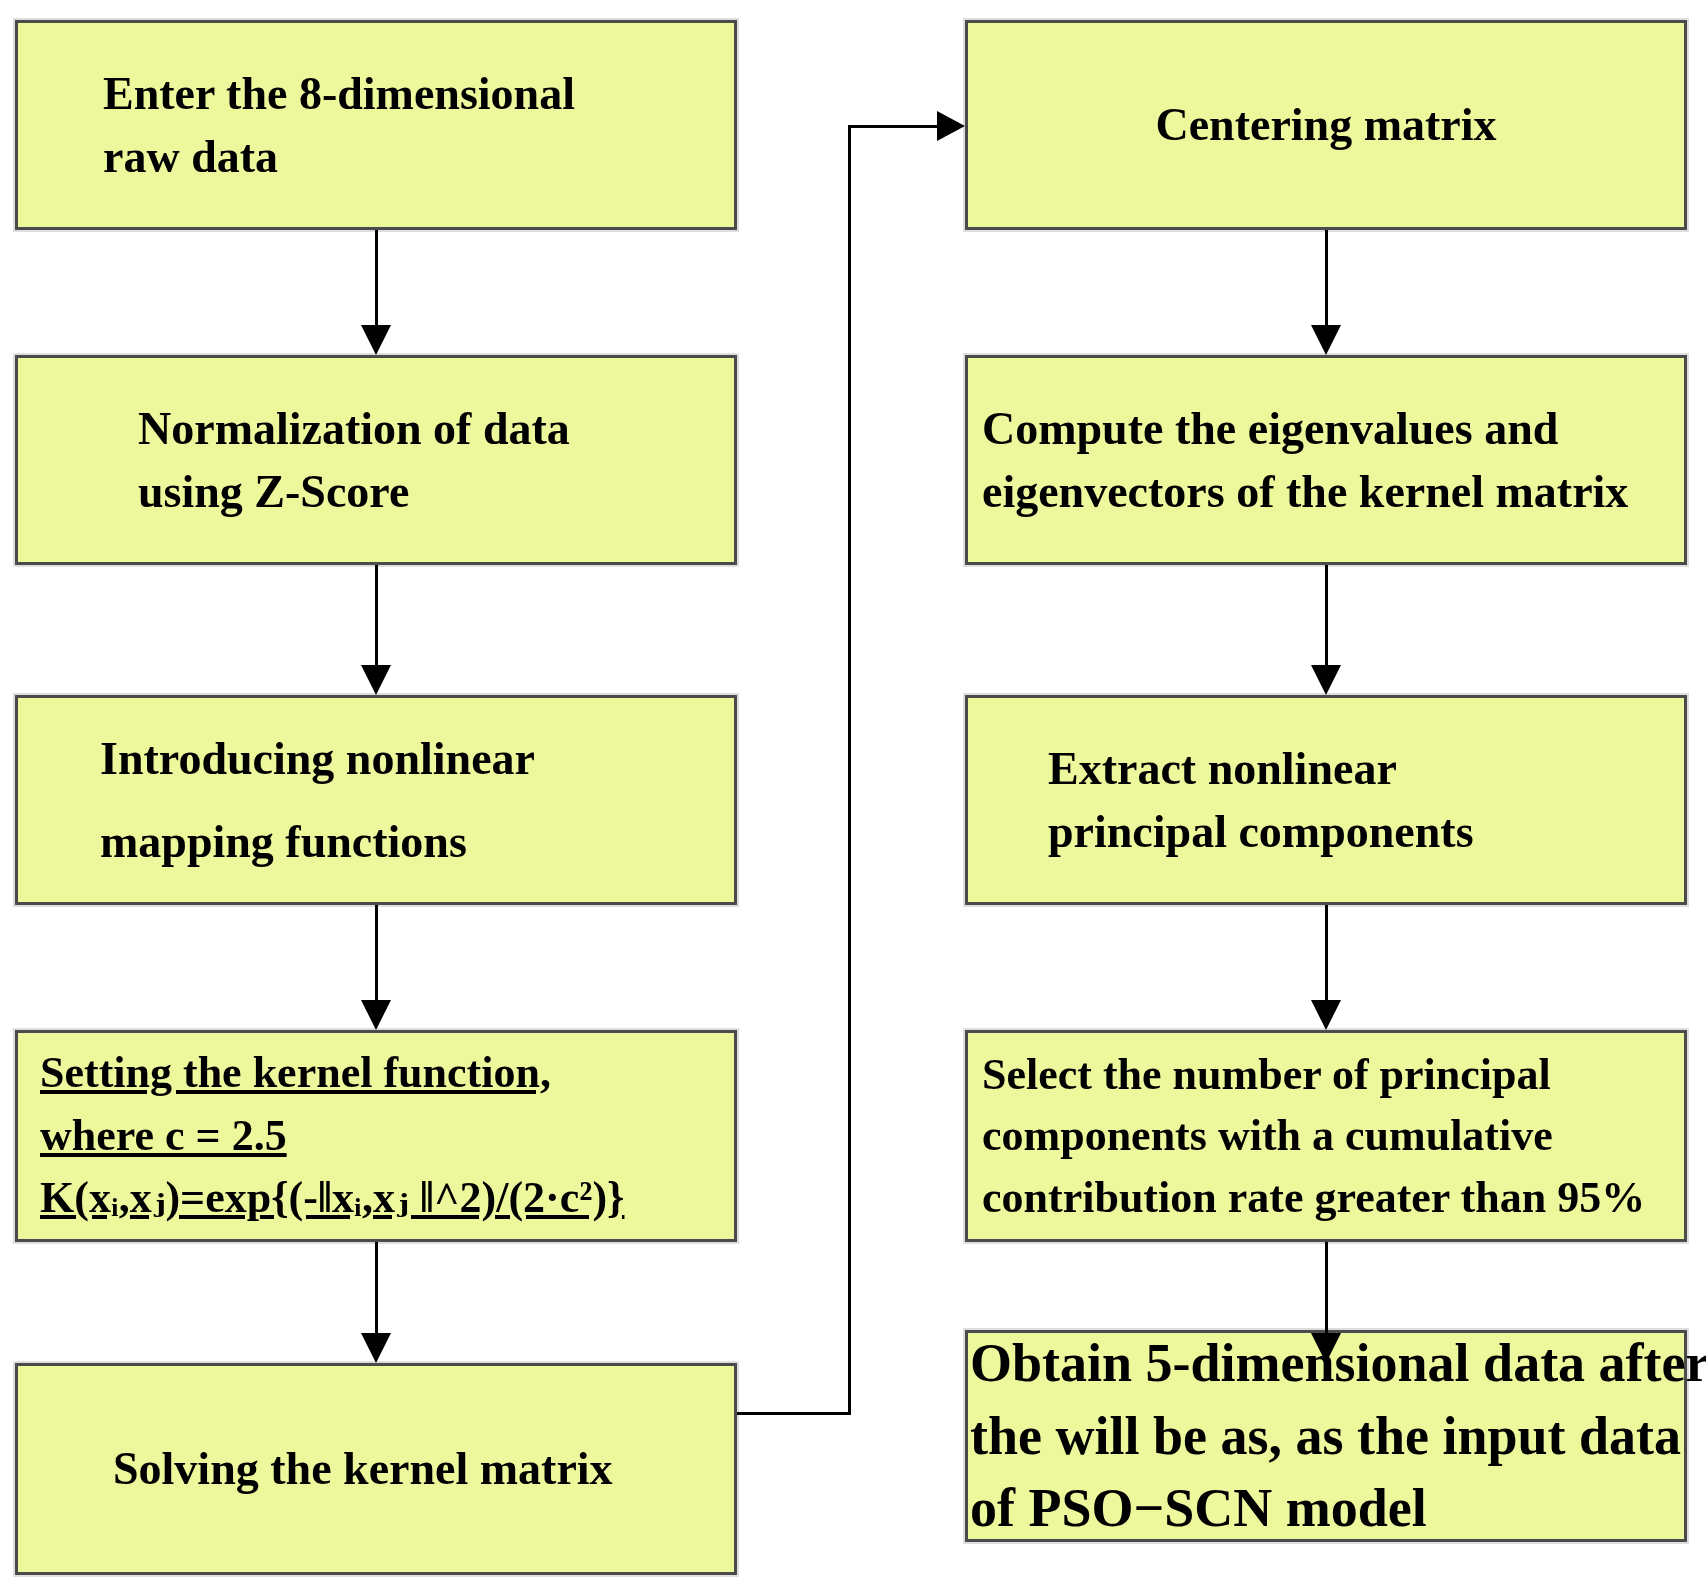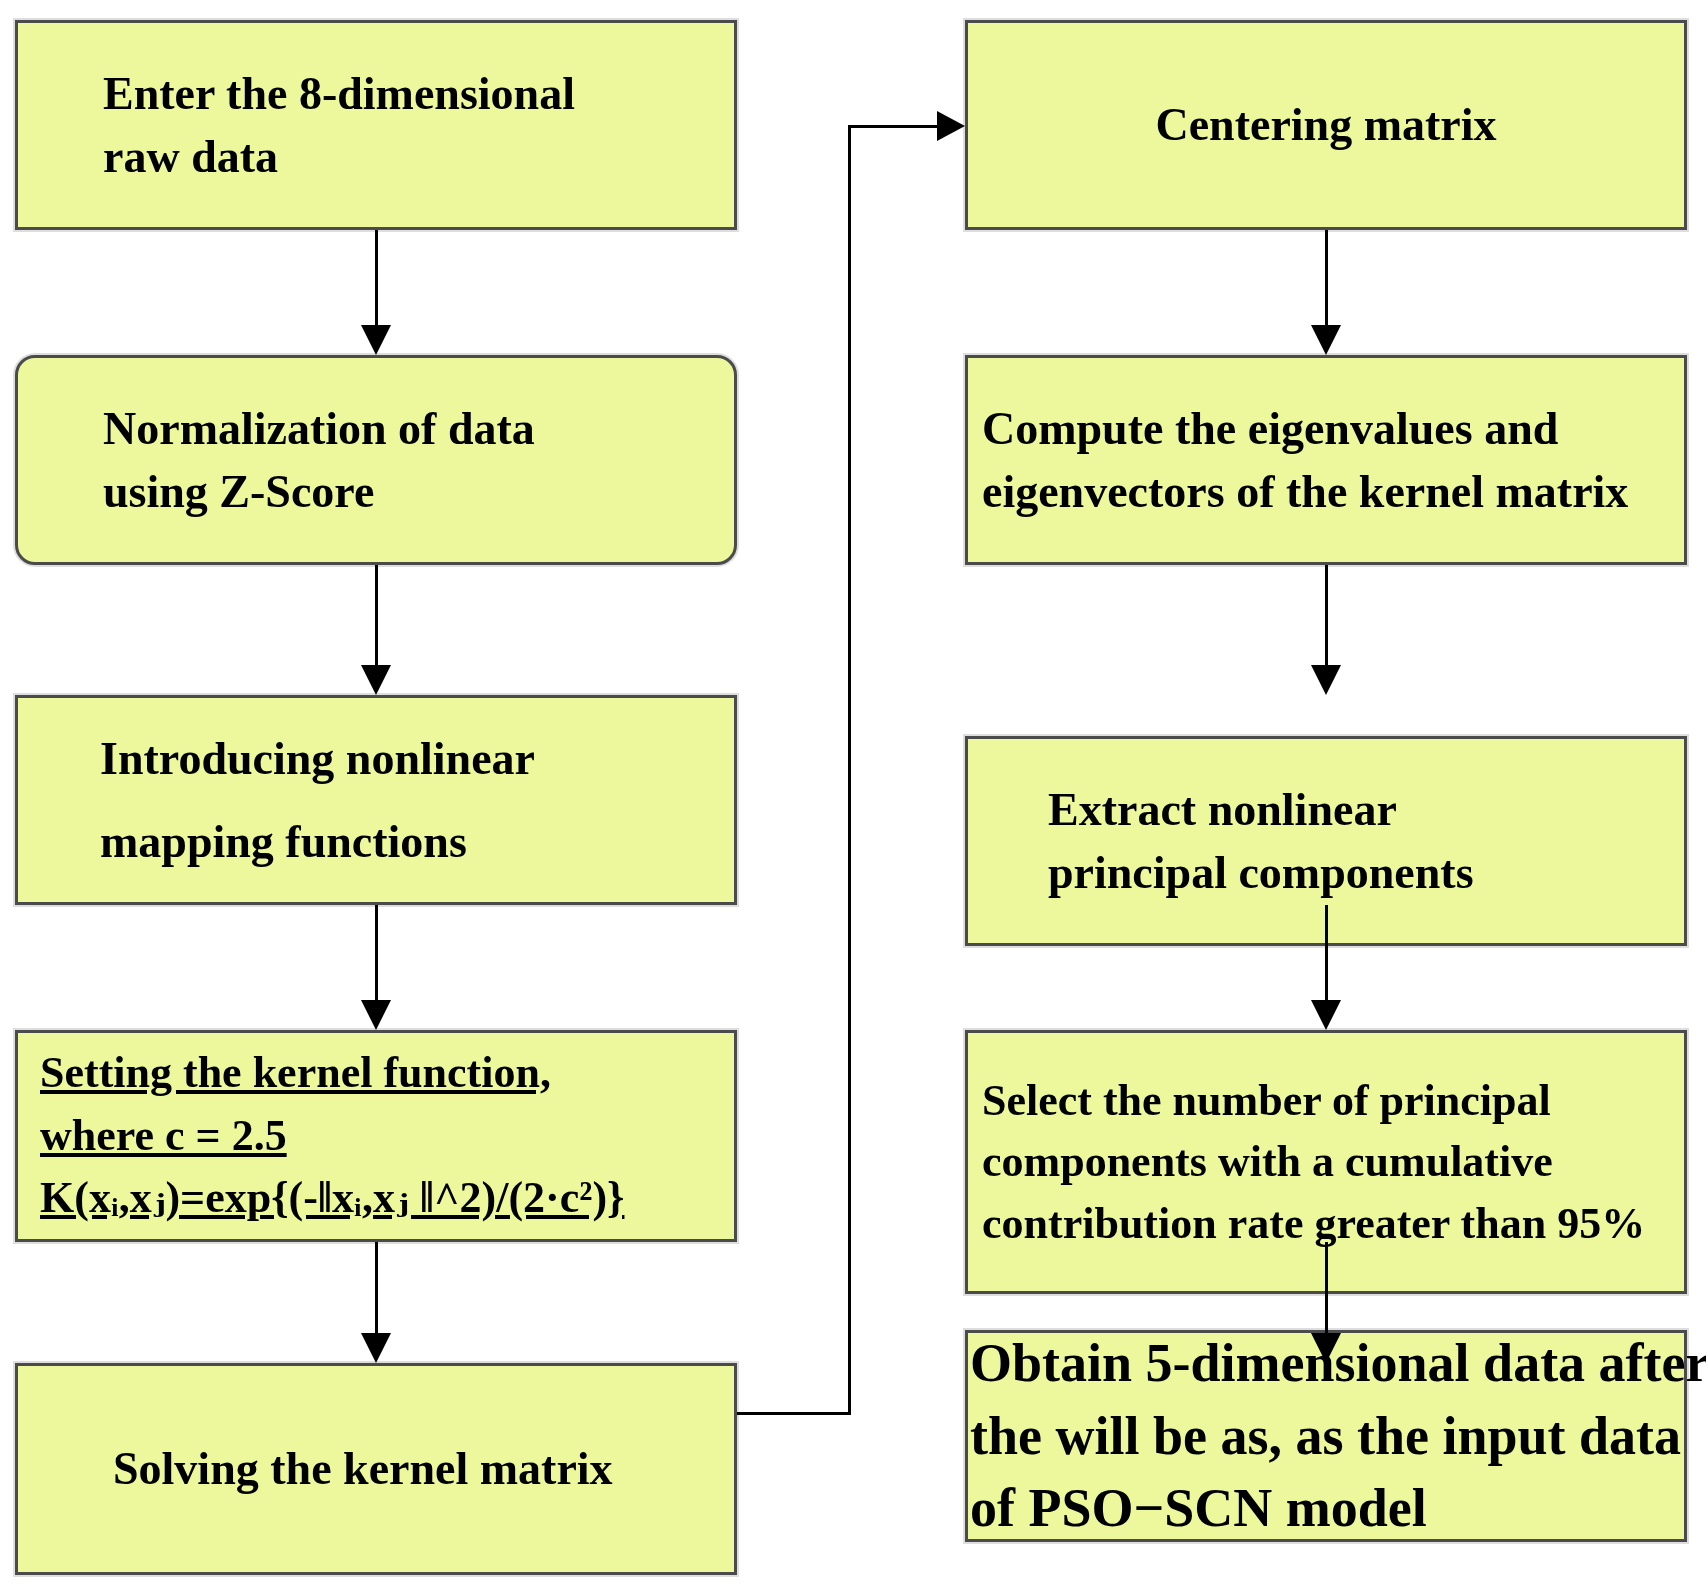--- a/index.html
+++ b/index.html
@@ -23,29 +23,29 @@
     justify-content: center;
     font-family: "Liberation Serif", "DejaVu Serif", serif;
     font-weight: bold;
     color: #000000;
     font-size: 46px;
     line-height: 1.38;
     white-space: nowrap;
   }
   
   .b-l0 { left: 15px;  top: 20px;   padding-left: 85px; }
-  .b-l1 { left: 15px;  top: 355px;  padding-left: 85px; border-radius: 20px; }
+  .b-l1 { left: 15px;  top: 355px;  padding-left: 120px; }
   .b-l2 { left: 15px;  top: 695px;  padding-left: 82px; gap: 20px; }
   .b-l3 { left: 15px;  top: 1030px; height: 212px; padding-left: 22px; font-size: 44px; line-height: 1.42; text-decoration: underline; }
   .b-l4 { left: 15px;  top: 1363px; height: 212px; padding-left: 95px; }
   
   .b-r0 { left: 965px; top: 20px;   align-items: center; text-align: center; }
   .b-r1 { left: 965px; top: 355px;  padding-left: 14px; padding-right: 4px; font-size: 46px; }
-  .b-r2 { left: 965px; top: 695px;  padding-left: 80px; margin-top: 41px; }
-  .b-r3 { left: 965px; top: 1030px; height: 264px; padding-left: 14px; font-size: 44px; line-height: 1.40; }
+  .b-r2 { left: 965px; top: 695px;  padding-left: 80px; }
+  .b-r3 { left: 965px; top: 1030px; height: 212px; padding-left: 14px; font-size: 44px; line-height: 1.40; }
   .b-r4 { left: 965px; top: 1330px; height: 212px; padding-left: 2px; font-size: 54px; line-height: 1.35; }
 
   .vline { position: absolute; width: 3px; background: #000; }
   .hline { position: absolute; height: 3px; background: #000; }
   .head-down {
     position: absolute; width: 0; height: 0;
     border-left: 15px solid transparent;
     border-right: 15px solid transparent;
     border-top: 30px solid #000;
   }

